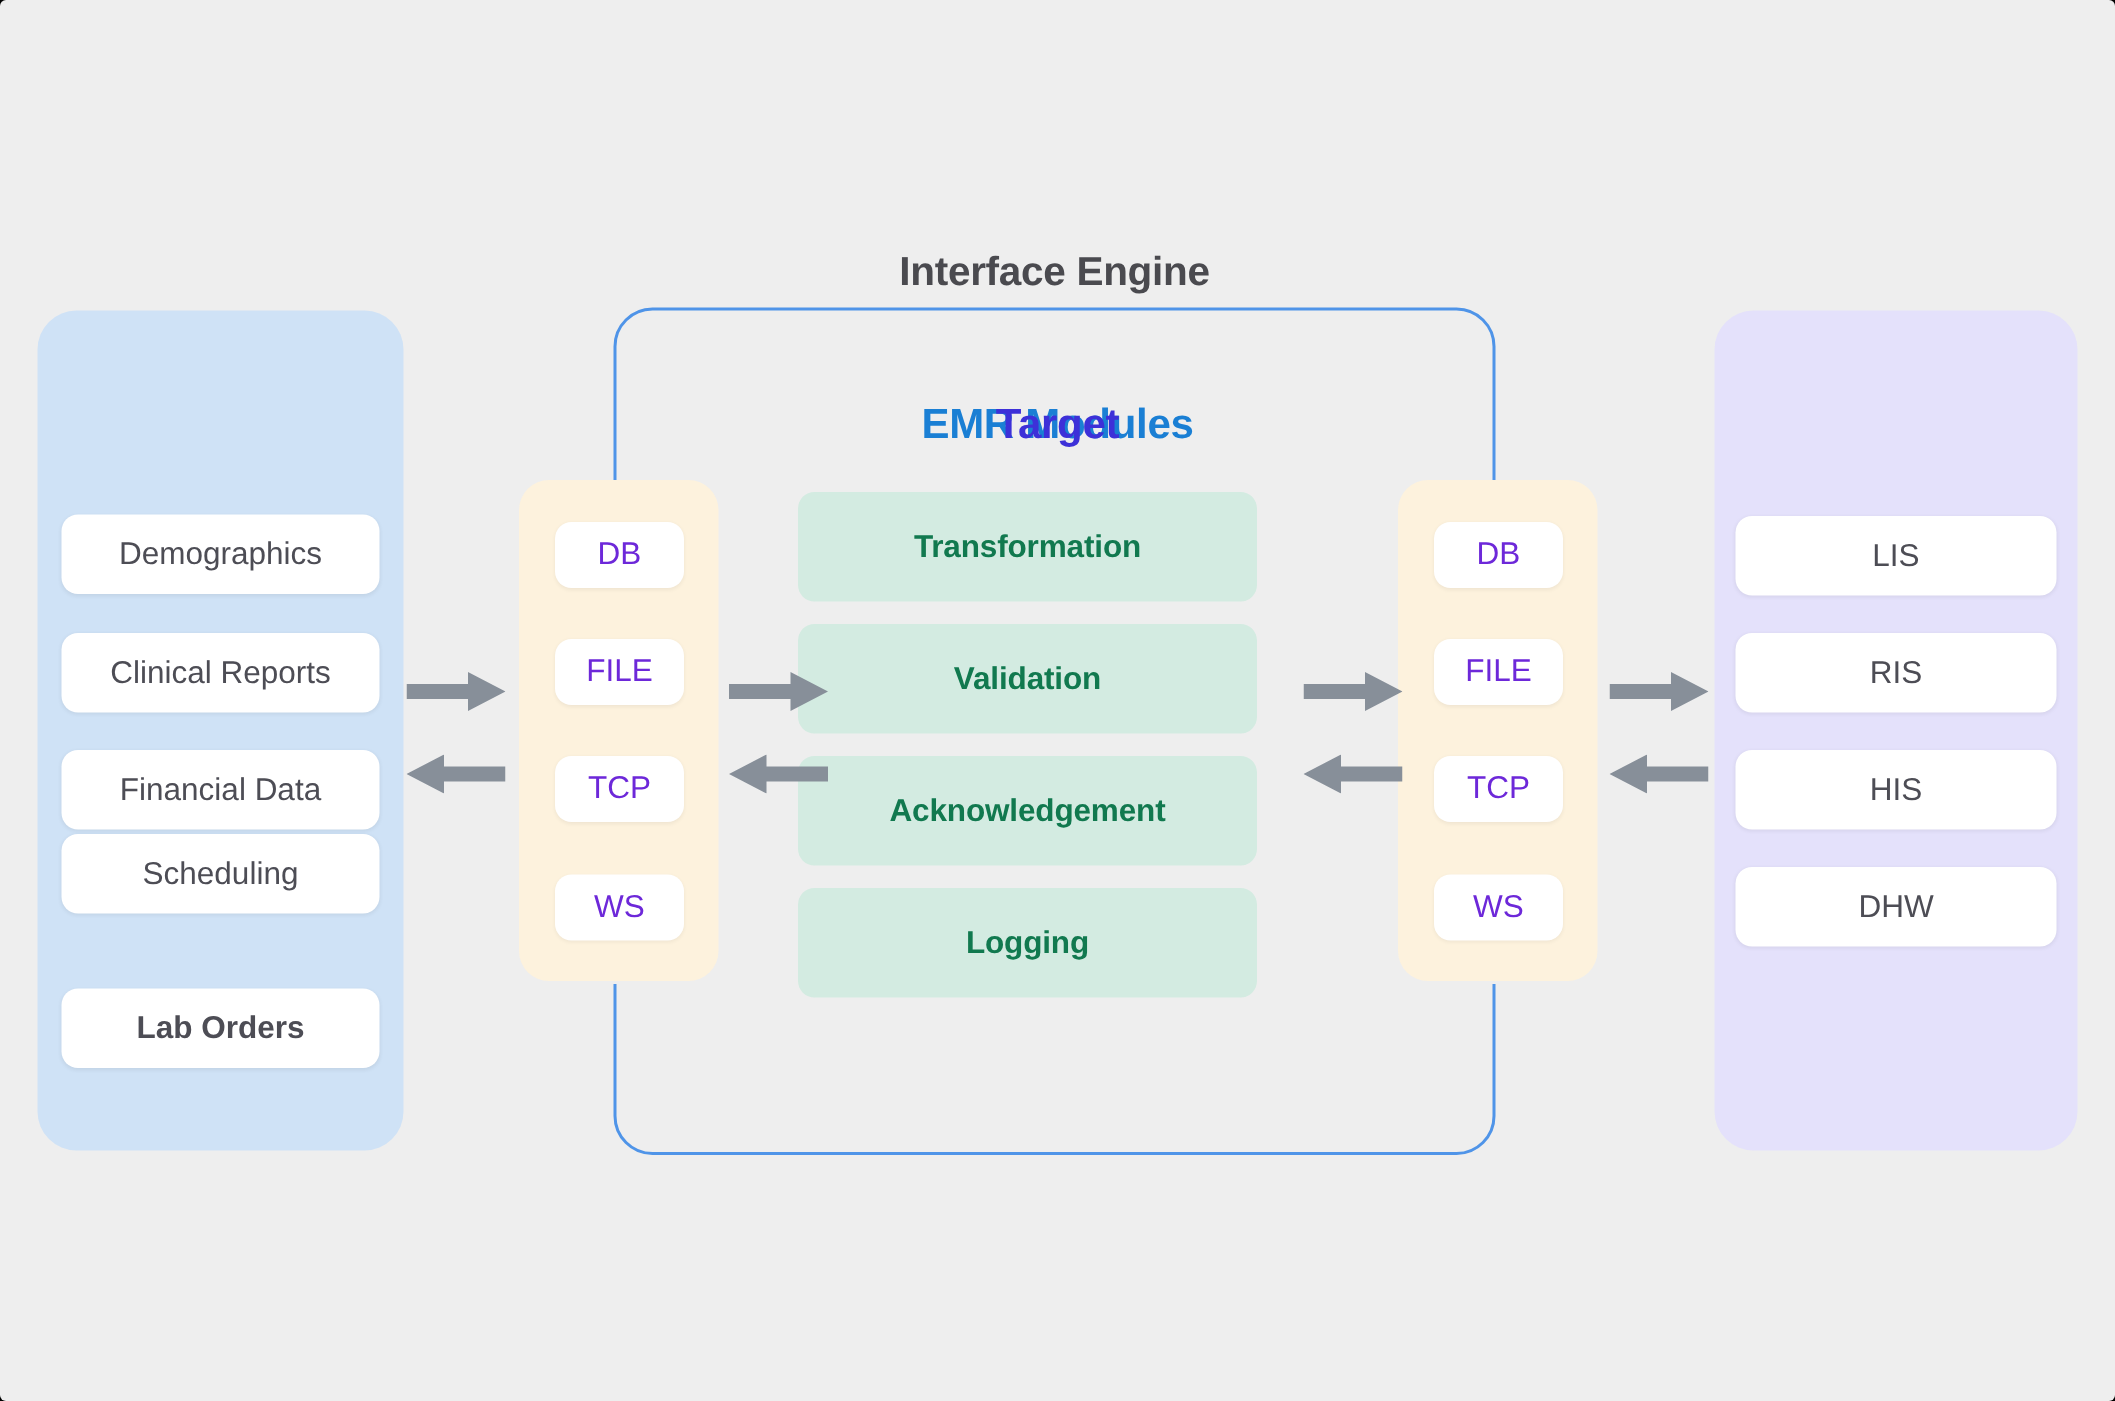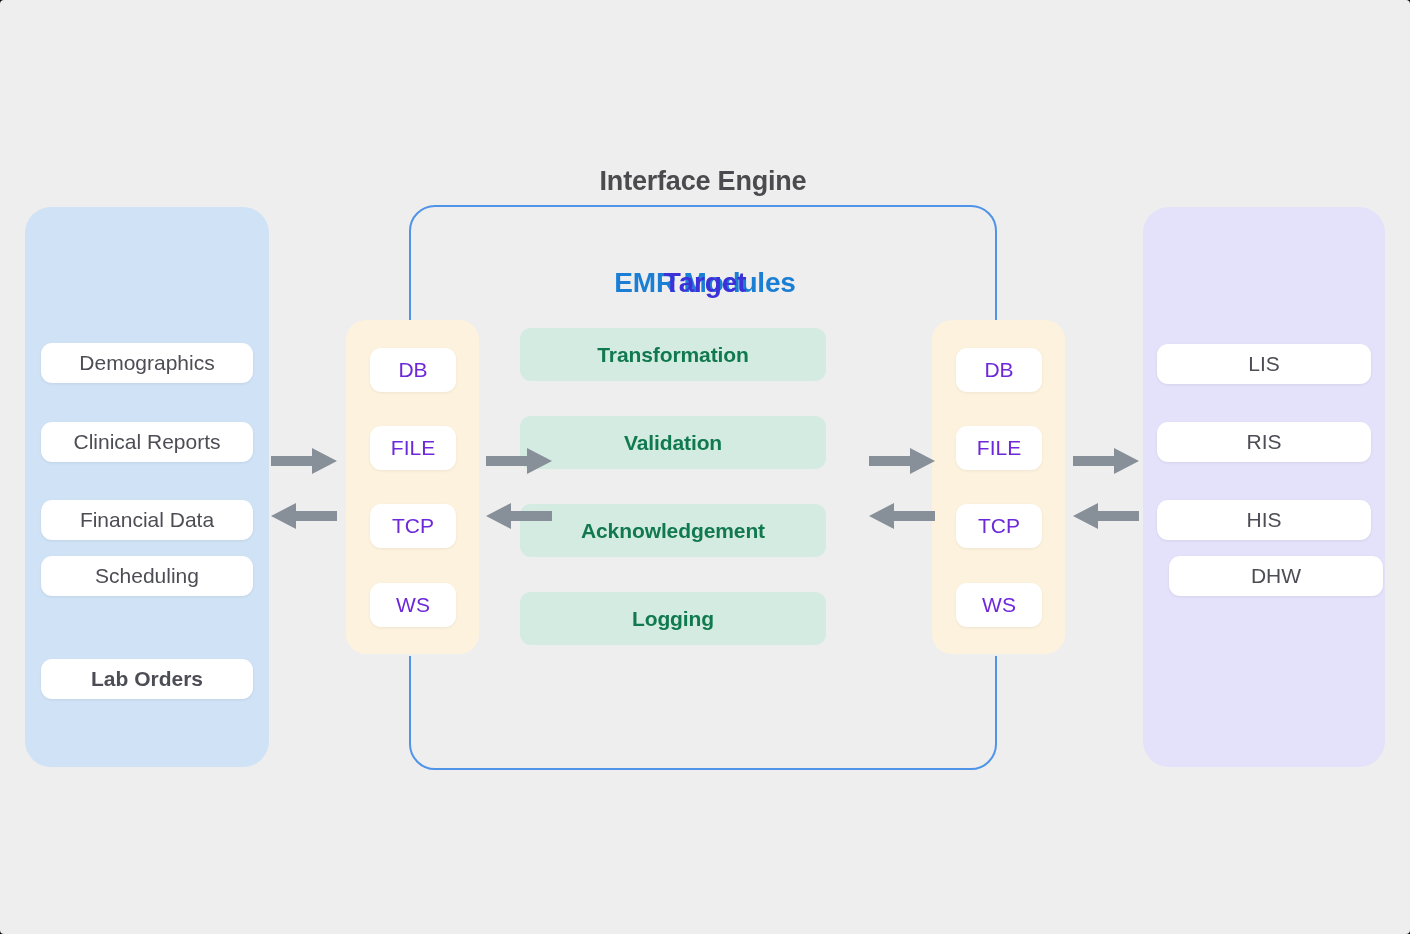--- a/index.html
+++ b/index.html
@@ -44,21 +44,21 @@
     text-align: center;
     font-size: 28px;
     font-weight: bold;
     letter-spacing: -0.2px;
   }
   #emr-title { top: 267px; color: #1a7fd4; }
   #target-title { top: 267px; color: #3d30d8; }
 
   .pill {
     position: absolute;
-    height: 40px;
+    height: 53px;
     background: #ffffff;
     border-radius: 11px;
     display: flex;
     align-items: center;
     justify-content: center;
     font-size: 21px;
     color: #4d4d55;
     box-shadow: 0 1px 3px rgba(0,0,0,0.07);
     box-sizing: border-box;
   }
@@ -119,23 +119,23 @@
     font-size: 21px;
     color: #6d28d9;
     box-shadow: 0 1px 3px rgba(0,0,0,0.06);
   }
   .proto-left-pill  { left: 370px; }
   .proto-right-pill { left: 956px; }
 
   
   .proc-box {
     position: absolute;
-    left: 520px;
+    left: 532px;
     width: 306px;
-    height: 53px;
+    height: 73px;
     background: #d3ebe1;
     border-radius: 11px;
     display: flex;
     align-items: center;
     justify-content: center;
     font-size: 21px;
     font-weight: bold;
     color: #11794f;
     letter-spacing: -0.1px;
   }
@@ -169,21 +169,21 @@
   <div class="pill emr-pill" style="top:500px;">Financial Data</div>
   <div class="pill emr-pill" style="top:556px;">Scheduling</div>
   <div class="pill emr-pill" style="top:659px;font-weight:bold;">Lab Orders</div>
 
   <div id="target-panel" class="panel"></div>
   <div id="target-title" class="panel-title">Target</div>
 
   <div class="pill target-pill" style="top:344px;">LIS</div>
   <div class="pill target-pill" style="top:422px;">RIS</div>
   <div class="pill target-pill" style="top:500px;">HIS</div>
-  <div class="pill target-pill" style="top:556px;margin-left:12px;">DHW</div>
+  <div class="pill target-pill" style="top:578px;">DHW</div>
 
   <div id="proto-left" class="proto-col"></div>
   <div class="proto-pill proto-left-pill" style="top:348px;">DB</div>
   <div class="proto-pill proto-left-pill" style="top:426px;">FILE</div>
   <div class="proto-pill proto-left-pill" style="top:504px;">TCP</div>
   <div class="proto-pill proto-left-pill" style="top:583px;">WS</div>
 
   <div id="proto-right" class="proto-col"></div>
   <div class="proto-pill proto-right-pill" style="top:348px;">DB</div>
   <div class="proto-pill proto-right-pill" style="top:426px;">FILE</div>

